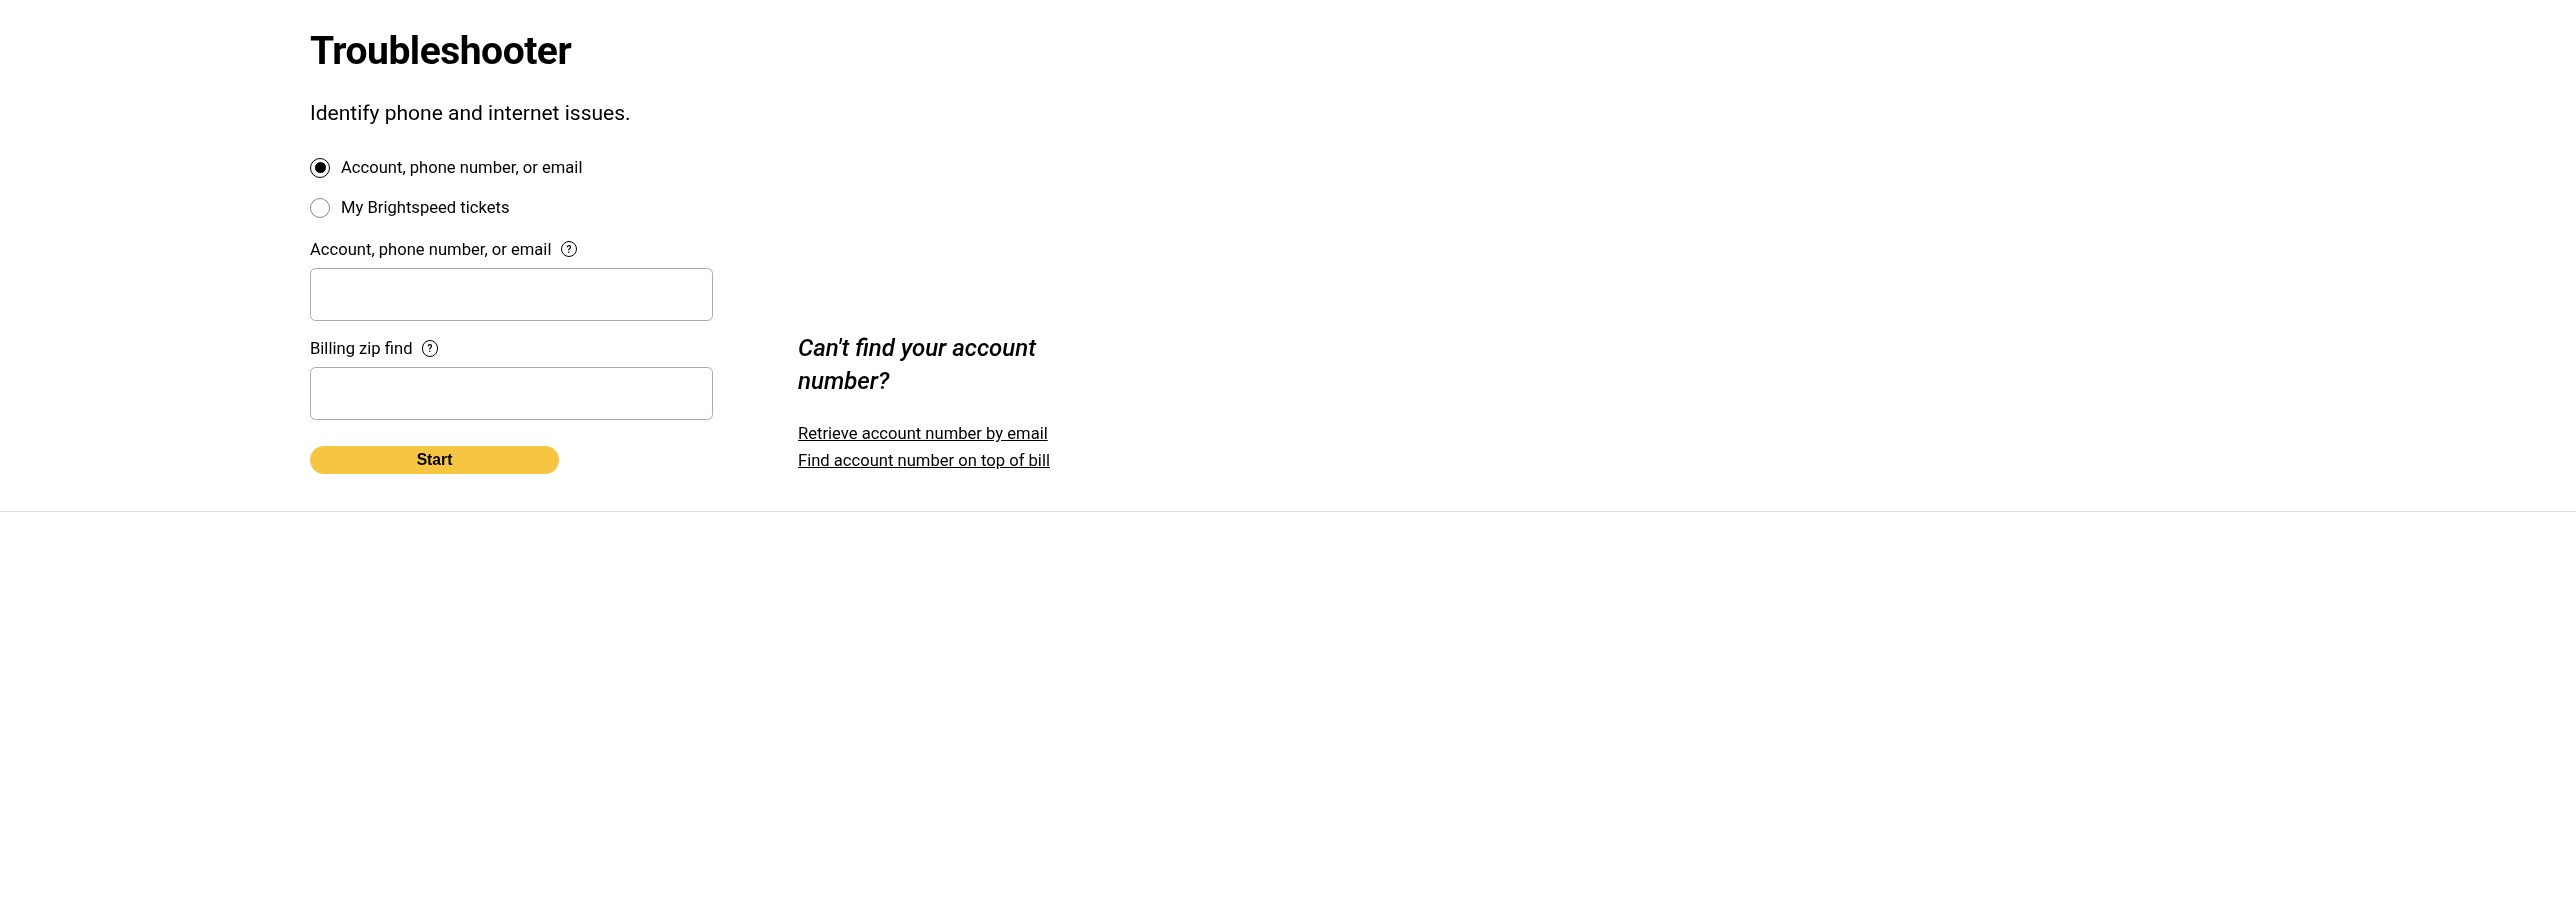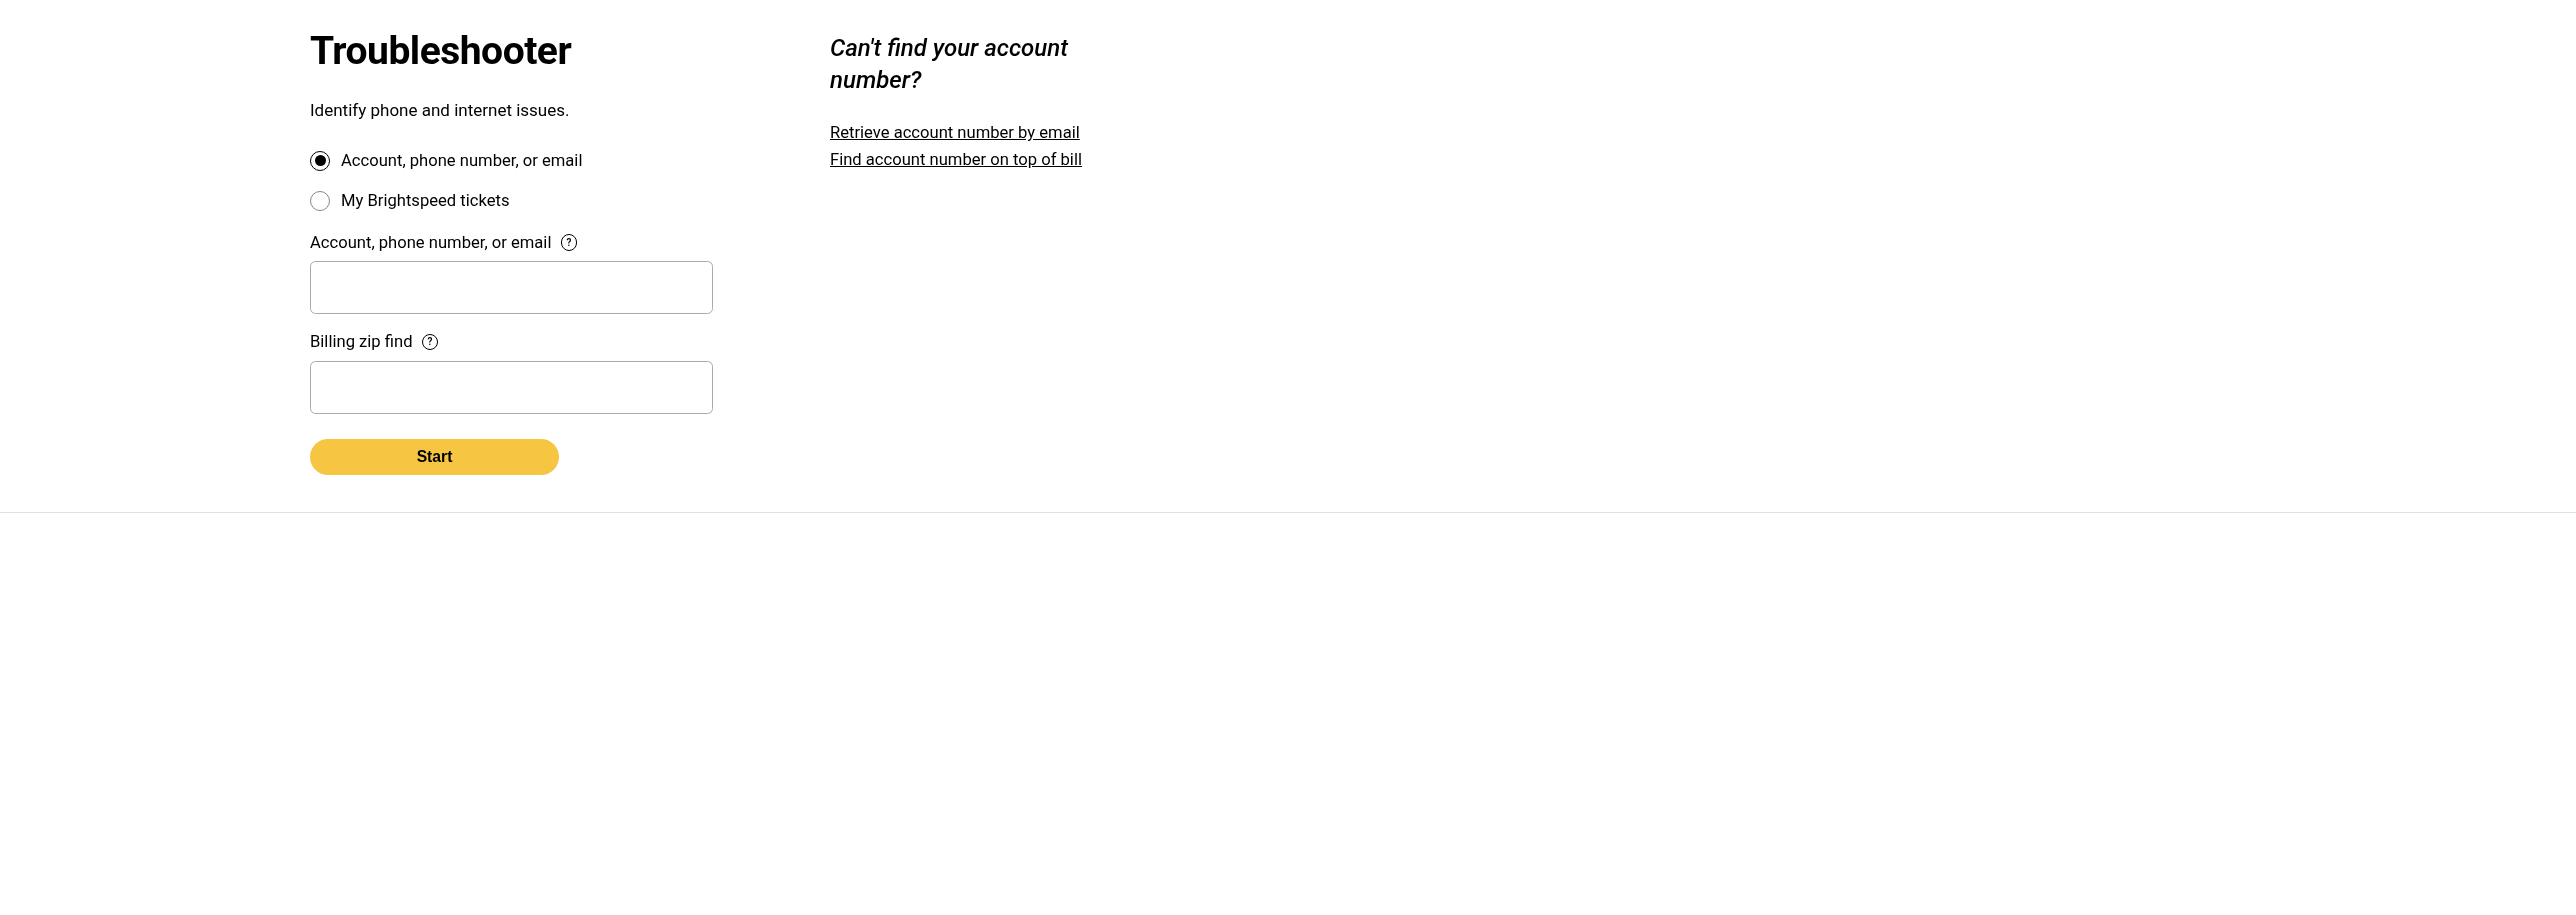--- a/index.html
+++ b/index.html
@@ -7,39 +7,40 @@
       padding: 0;
       box-sizing: border-box;
     }
     body {
       font-family: -apple-system, BlinkMacSystemFont, "Segoe UI", Roboto, Helvetica, Arial, sans-serif;
       background: #fff;
       color: #000;
     }
     .container {
       display: flex;
-      gap: 96px;
+      gap: 64px;
       padding: 28px 0 37px 310px;
       border-bottom: 0.9px solid #e0e0e0;
+      align-items: flex-end;
     }
     .left-column {
       width: 424px;
     }
     .right-column {
       width: 313px;
       padding-top: 3.7px;
     }
     .page-title {
       font-size: 39px;
       font-weight: 700;
       letter-spacing: -0.5px;
       margin-bottom: 22px;
     }
     .subtitle-line {
-      font-size: 17px;
+      font-size: 21px;
       line-height: 1.7;
       color: #000;
     }
     .subtitle-block {
       margin-bottom: 26px;
     }
     .radio-group {
       margin-bottom: 22px;
     }
     .radio-option {
@@ -99,21 +100,21 @@
       width: 403px;
       height: 53px;
       border: 0.9px solid #aaa;
       border-radius: 5.5px;
       padding: 0 13px;
       font-size: 15.7px;
       outline: none;
     }
     .start-button {
       width: 249px;
-      height: 36px;
+      height: 28px;
       background: #f6c643;
       border: none;
       border-radius: 24px;
       font-size: 15.7px;
       font-weight: 600;
       color: #000;
       cursor: pointer;
       margin-top: 7.4px;
     }
     .right-heading {

